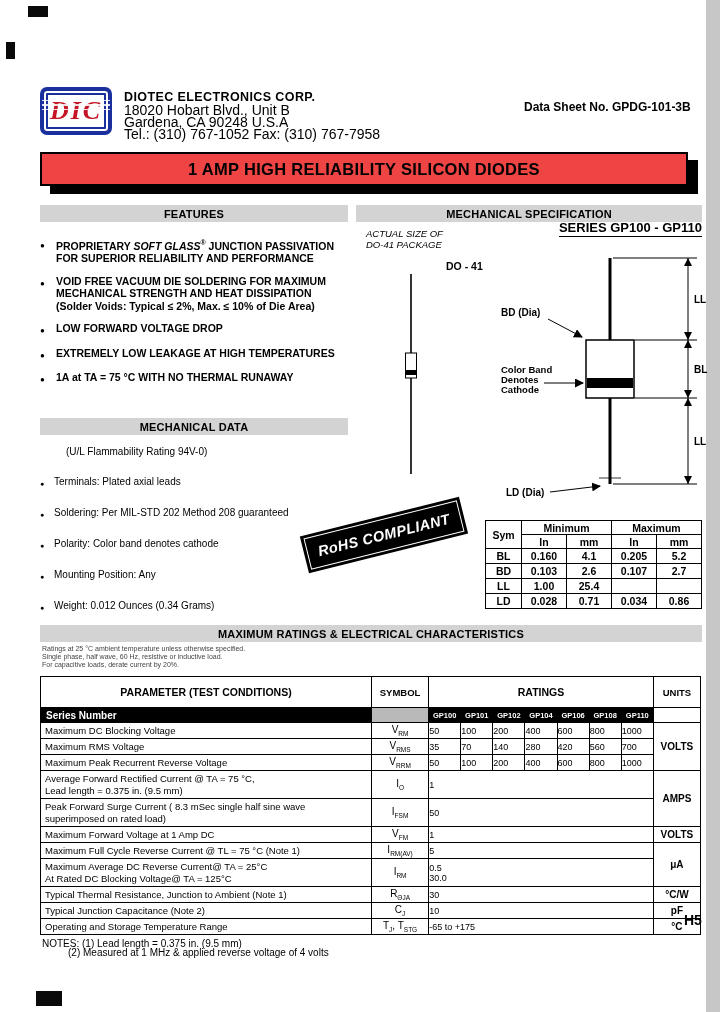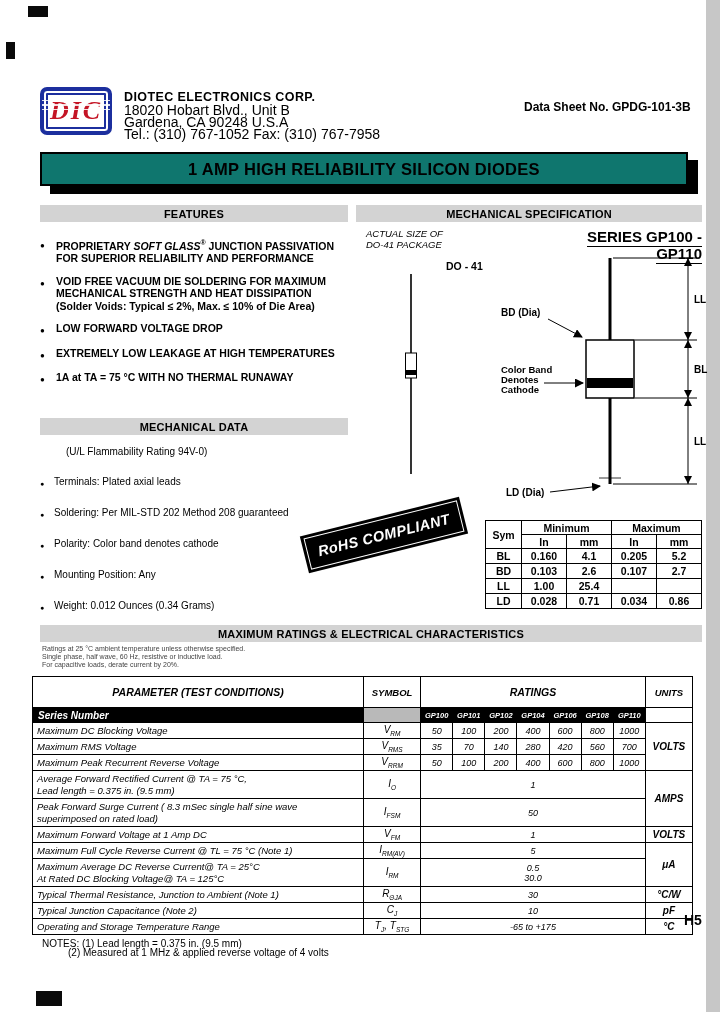--- a/index.html
+++ b/index.html
@@ -16,21 +16,21 @@
           box-shadow: inset 0 0 0 2px #fff, inset 0 0 0 4px #1c2f9e; display:flex; align-items:center; justify-content:center; }
   .logo-text { position:relative; font-family:"Liberation Serif", serif; font-weight:bold; font-style:italic; font-size:26px; color:#c41425; letter-spacing:2px; line-height:1; }
   .logo-stripes { position:absolute; left:-2px; right:-2px; top:6px; height:16px;
                   background:repeating-linear-gradient(180deg, transparent 0 3px, rgba(255,255,255,.85) 3px 4.5px); pointer-events:none; }
   .company-block { position:absolute; left:124px; top:90px; }
   .company-name { font-weight:bold; font-size:12.5px; letter-spacing:.4px; }
   .company-line { font-size:14px; line-height:12px; }
   .datasheet-no { position:absolute; left:524px; top:100px; font-weight:bold; font-size:12px; }
 
   
-  .title-box { position:absolute; left:40px; top:152px; width:648px; height:34px; background:#0f766e; border:2.5px solid #000;
+  .title-box { position:absolute; left:40px; top:152px; width:648px; height:34px; background:#ef4444; border:2.5px solid #000;
                box-shadow:10px 8px 0 0 #000; display:flex; align-items:center; justify-content:center; }
   .title-text { font-weight:bold; font-size:16.5px; letter-spacing:.3px; }
 
   
   .bar { position:absolute; height:17px; background:#d3d3d3; display:flex; align-items:center; justify-content:center;
          font-weight:bold; font-size:11px; letter-spacing:.2px; }
 
   
   .features-list { position:absolute; left:40px; top:237px; width:308px; }
   .feat-item { display:flex; margin-bottom:10px; font-weight:bold; font-size:10.5px; line-height:12.5px; }
@@ -43,21 +43,21 @@
   
   .mech-list { position:absolute; left:40px; top:445px; width:308px; }
   .mech-item { display:flex; font-size:10px; line-height:13px; margin-bottom:17px; }
   .mech-item .dot { flex:0 0 14px; }
   .mech-item .dot::before { content:"●"; font-size:7px; position:relative; top:1px; }
   .mech-item.two-line { margin-bottom:4px; }
   .mech-sub { padding-left:26px; }
 
   
   .actual-size { position:absolute; left:366px; top:228px; font-style:italic; font-size:9.5px; line-height:11px; }
-  .series-title { position:absolute; left:540px; top:228px; width:162px; text-align:right; font-weight:bold; font-size:15px; }
+  .series-title { position:absolute; left:540px; top:220px; width:162px; text-align:right; font-weight:bold; font-size:13px; }
   .series-title span { border-bottom:1.5px solid #000; padding-bottom:1px; }
   .do41-label { position:absolute; left:446px; top:260px; font-weight:bold; font-size:10.5px; }
   .small-diode { position:absolute; left:402px; top:274px; }
   .dim-diagram { position:absolute; left:500px; top:252px; }
   .dim-diagram text { font-family:"Liberation Sans", sans-serif; }
 
   
   .rohs { position:absolute; left:302px; top:516px; width:164px; height:38px; background:#000; color:#fff;
           display:flex; align-items:center; justify-content:center; transform:rotate(-14deg);
           font-weight:bold; font-style:italic; font-size:14.5px; letter-spacing:.4px;
@@ -67,31 +67,31 @@
   .dim-table { position:absolute; left:485px; top:520px; border-collapse:collapse; }
   .dim-table td, .dim-table th { border:1.2px solid #000; text-align:center; font-size:10.5px; }
   .dim-table th { font-weight:bold; height:14px; }
   .dim-table td { font-weight:bold; height:15px; }
   .dt-sym { width:36px; }
   .dt-val { width:45px; }
 
   
   .tiny-notes { position:absolute; left:42px; top:645px; font-size:7px; line-height:8px; color:#444; }
 
-  .mt { position:absolute; left:32px; top:676px; width:661px; border-collapse:collapse; table-layout:fixed;font-style:italic; }
+  .mt { position:absolute; left:40px; top:676px; width:661px; border-collapse:collapse; table-layout:fixed; }
   .mt td, .mt th { border:1px solid #000; overflow:hidden; }
   .mt { border:1.5px solid #000; }
   .th-cell { font-weight:bold; font-size:10.5px; text-align:center; height:31px; }
   .sr-label { background:#000; color:#fff; font-weight:bold; font-size:10px; text-align:left; padding-left:5px; height:15px; }
   .sr-sym  { background:#b9b9b9; }
   .sr-cell { background:#000; color:#fff; font-weight:bold; font-size:7.5px; text-align:center; padding:0; }
   .p-cell { text-align:left; padding:1px 4px; font-size:9.5px; line-height:11.5px; }
   .s-cell { text-align:center; font-size:10px; }
   .s-cell sub { font-size:6.5px; }
-  .v-cell { text-align:center; font-size:9px; }
+  .v-cell { text-align:left; font-size:9px; }
   .u-cell { text-align:center; font-weight:bold; font-size:10px; }
   .r16 td { height:16px; }
   .r28 td { height:28px; }
   .p-flex { display:flex; justify-content:flex-start; }
 
   
   .footnotes { position:absolute; left:42px; top:939px; font-size:10px; line-height:9px; }
   .footnotes .l2 { padding-left:26px; }
   .page-num { position:absolute; left:684px; top:912px; font-weight:bold; font-size:14px; }
 </style>

